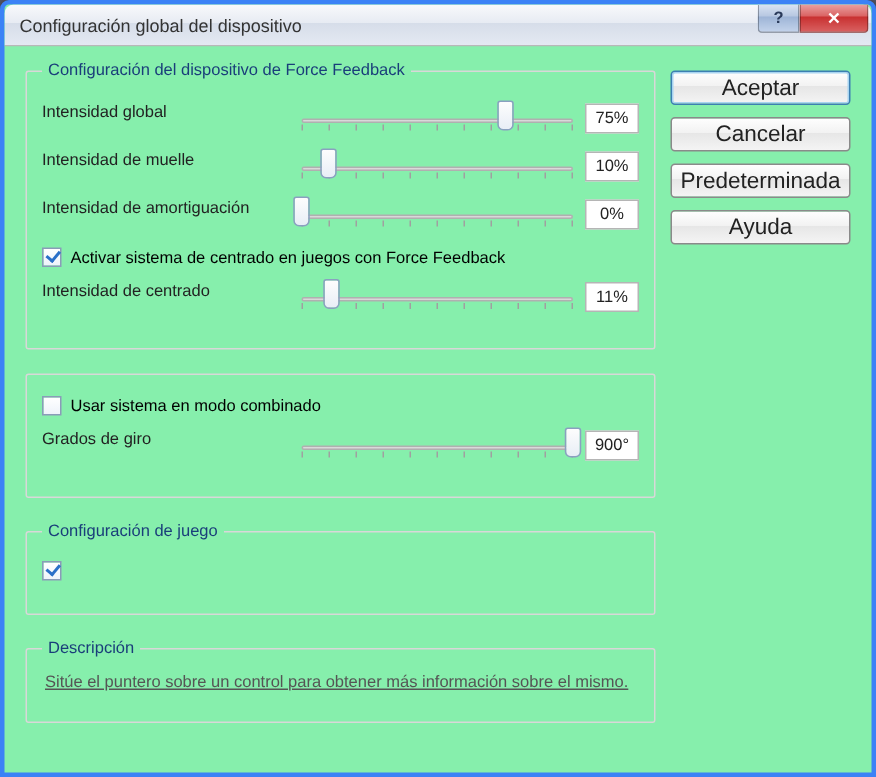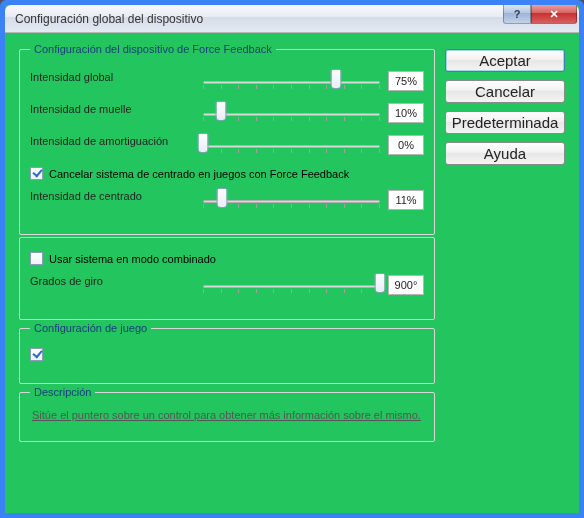--- a/index.html
+++ b/index.html
@@ -9,22 +9,22 @@
     font-family: "Segoe UI", Tahoma, sans-serif;
     font-size: 11px;
     background: #5a5a6a;
     width: 584px;
     height: 518px;
     overflow: hidden;
   }
   .window {
     width: 584px;
     height: 518px;
-    background: #22c55e;
-    border: 5px solid #3b82f6;
+    background: #86efac;
+    border: 3px solid #3b82f6;
     border-radius: 6px 6px 0 0;
     box-shadow: 0 0 8px rgba(0,0,0,0.5);
     position: relative;
   }
   .titlebar {
     height: 28px;
     background: linear-gradient(to bottom, #f8f9fb 0%, #e7ebf3 45%, #d6dde9 46%, #e4e9f2 100%);
     border-bottom: 1px solid #b8b8b8;
     border-radius: 6px 6px 0 0;
     display: flex;
@@ -79,21 +79,21 @@
   .rightcol {
     width: 120px;
     display: flex;
     flex-direction: column;
     gap: 8px;
     padding-top: 6px;
   }
   fieldset {
     border: 1px solid #d8d8d8;
     border-radius: 2px;
-    margin: 0 0 2px 0;
+    margin: 0 0 16px 0;
     padding: 8px 10px 12px 10px;
   }
   fieldset legend {
     color: #1a3e7a;
     font-size: 11px;
     padding: 0 4px;
   }
   .row {
     display: flex;
     align-items: flex-start;
@@ -277,21 +277,21 @@
                 <span></span>
                 <span></span>
               </div>
             <div class="thumb" style="left:0%"></div>
           </div>
           <div class="valbox">0%</div>
         </div>
 
         <div class="cb-row">
           <div class="checkbox checked"></div>
-          <span>Cancelar sistema de centrado en juegos con Force Feedback</span>
+          <span>Activar sistema de centrado en juegos con Force Feedback</span>
         </div>
 
         <div class="row">
           <div class="label">Intensidad de centrado</div>
           <div class="slider-wrap">
             <div class="track"></div>
             <div class="ticks">
                 <span></span>
                 <span></span>
                 <span></span>

